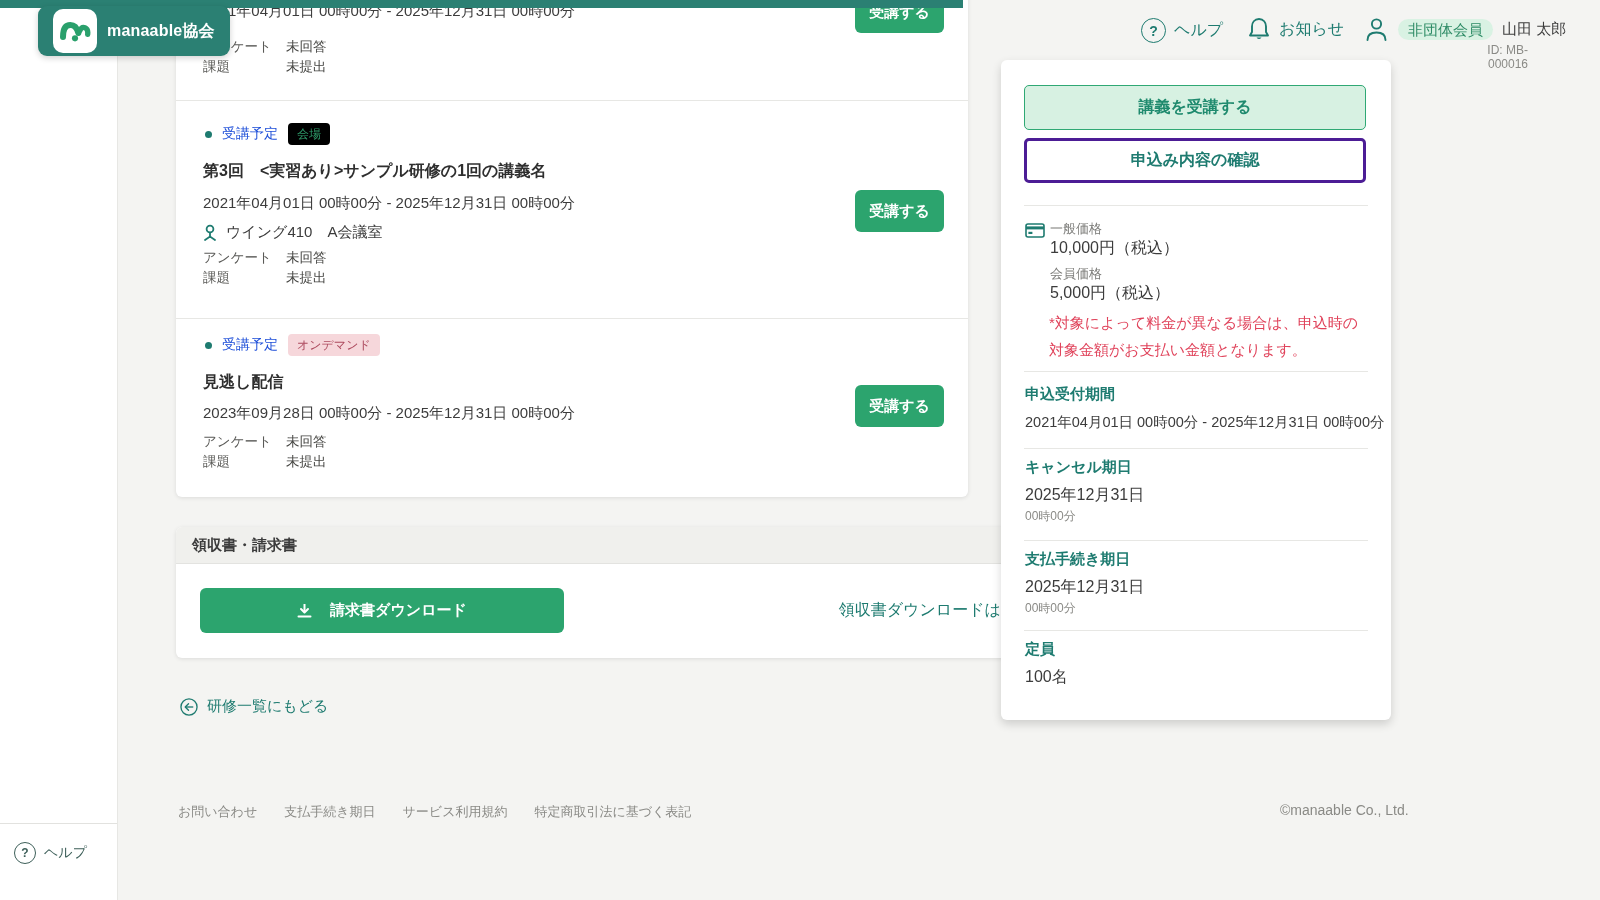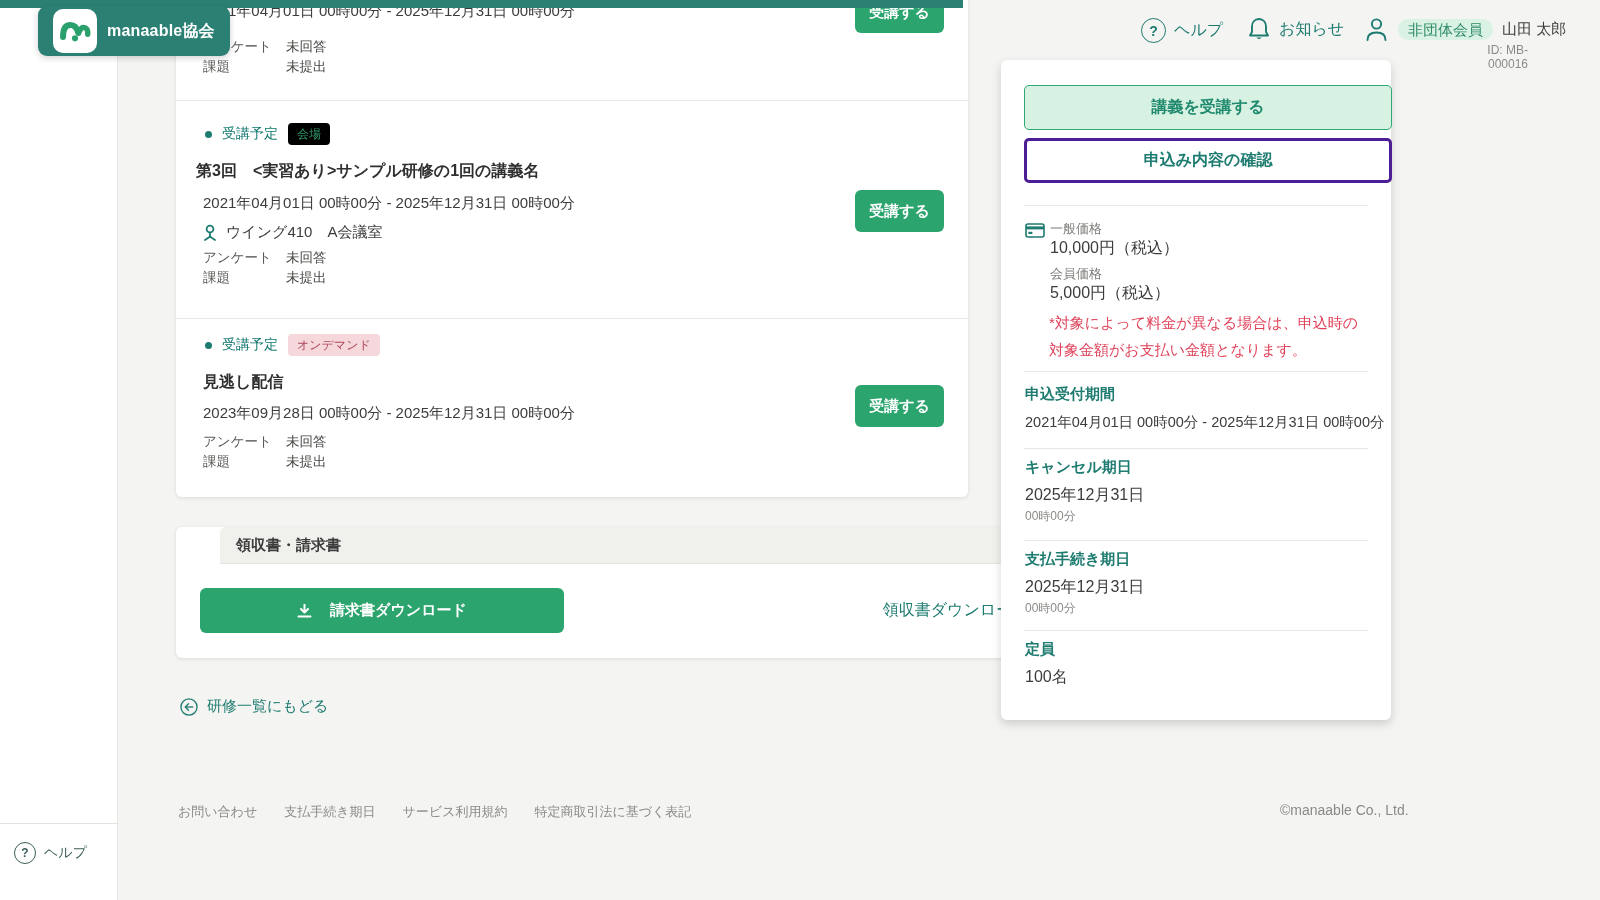--- a/index.html
+++ b/index.html
@@ -24,21 +24,21 @@
   
   .hdr-item{display:flex;align-items:center;gap:8px;color:#1e7b70;font-size:16px;cursor:pointer;}
   .member-pill{background:#d9f2e3;color:#2e8c66;font-size:15px;border-radius:11px;padding:3px 10px;line-height:15px;text-align:right;}
   .user-name{color:#3c3c3c;font-size:15px;}
   .user-id{color:#8a8a86;font-size:12px;}
   
   .card{background:#fff;border-radius:6px;box-shadow:0 1px 4px rgba(0,0,0,.10);}
   .divider-h{position:absolute;left:0;width:792px;height:1px;background:#e7e7e4;}
   .status-row{display:flex;align-items:center;gap:10px;}
   .status-dot{width:7px;height:7px;border-radius:50%;background:#1e7b70;}
-  .status-text{color:#0f766e;font-size:14px;}
+  .status-text{color:#1d4ed8;font-size:14px;}
   .badge{font-size:12px;border-radius:4px;padding:4px 9px;line-height:14px;}
   .badge-green{background:#000000;color:#2e9c6a;}
   .badge-pink{background:#f6d7db;color:#ad4a5e;}
   .sess-title{font-size:16px;font-weight:bold;color:#2f2f2f;}
   .sess-date{font-size:15px;color:#3c3c3c;}
   .loc-row{display:flex;align-items:center;gap:8px;font-size:15px;color:#3c3c3c;}
   .meta-row{display:flex;font-size:13.5px;color:#55555
   2;}
   .meta-label{width:83px;color:#5a5a57;}
   .meta-value{color:#454542;}
@@ -46,21 +46,21 @@
     display:flex;align-items:center;justify-content:center;cursor:pointer;}
   
   .rc-header{background:#f0f0ed;border-bottom:1px solid #e3e3e0;border-radius:6px 6px 0 0;
     display:flex;align-items:center;padding-left:16px;font-weight:bold;font-size:15px;color:#3c3c3c;}
   .rc-link{display:flex;align-items:center;gap:20px;color:#1e7b70;font-size:16px;cursor:pointer;}
   .back-link{display:flex;align-items:center;gap:9px;color:#1e7b70;font-size:15px;cursor:pointer;}
   
   .panel{left:1001px;top:60px;width:390px;height:660px;background:#fff;border-radius:6px;
     box-shadow:0 4px 10px rgba(0,0,0,.16);}
   .panel .divider{position:absolute;left:23px;width:344px;height:1px;background:#e7e7e4;}
-  .p-btn{position:absolute;left:23px;width:368px;height:45px;border-radius:5px;font-weight:bold;font-size:16px;
+  .p-btn{position:absolute;left:23px;width:342px;height:45px;border-radius:5px;font-weight:bold;font-size:16px;
     display:flex;align-items:center;justify-content:center;cursor:pointer;box-sizing:border-box;}
   .p-btn-attend{background:#d7f1e2;border:1px solid #2fa874;color:#1f8a6e;}
   .p-btn-confirm{background:#ffffff;border:3px solid #4c1d95;color:#1e7b70;}
   .p-label{font-size:13px;color:#7b7b78;}
   .p-value{font-size:16px;color:#3c3c3c;}
   .p-note{font-size:15px;color:#e0425a;line-height:27px;width:314px;}
   .p-heading{font-size:15px;font-weight:600;color:#1e7b70;}
   .p-date{font-size:14.5px;color:#3c3c3c;}
   .p-sub{font-size:12px;color:#8a8a86;}
   
@@ -94,21 +94,21 @@
     <span class="meta-value">未提出</span>
   </div>
 
   <div class="divider-h" style="top:160px;"></div>
 
   <div class="abs status-row" style="left:29px;top:183px;">
     <span class="status-dot"></span>
     <span class="status-text">受講予定</span>
     <span class="badge badge-green">会場</span>
   </div>
-  <div class="abs sess-title" style="left:20px;top:221px;">第3回　&lt;実習あり&gt;サンプル研修の1回の講義名</div>
+  <div class="abs sess-title" style="left:27px;top:221px;">第3回　&lt;実習あり&gt;サンプル研修の1回の講義名</div>
   <div class="abs sess-date" style="left:27px;top:254px;">2021年04月01日 00時00分 - 2025年12月31日 00時00分</div>
   <div class="abs loc-row" style="left:26px;top:283px;">
     <span>
       <svg width="16" height="18" viewBox="0 0 16 18">
         <circle cx="8" cy="5" r="3.4" fill="none" stroke="#1e7b70" stroke-width="1.8"></circle>
         <line x1="8" y1="8.6" x2="8" y2="13" stroke="#1e7b70" stroke-width="1.8"></line>
         <path d="M3 16 L8 12.5 L13 16" fill="none" stroke="#1e7b70" stroke-width="1.8" stroke-linecap="round"></path>
       </svg>
     </span>
     <span>ウイング410　A会議室</span>
@@ -140,21 +140,21 @@
   <div class="abs meta-row" style="left:27px;top:493px;">
     <span class="meta-label">アンケート</span>
     <span class="meta-value">未回答</span>
   </div>
   <div class="abs meta-row" style="left:27px;top:513px;">
     <span class="meta-label">課題</span>
     <span class="meta-value">未提出</span>
   </div>
 </div>
 
-<div class="abs card" style="left:176px;top:527px;width:936px;height:131px;padding-left:44px;">
+<div class="abs card" style="left:176px;top:527px;width:936px;height:131px;">
   <div class="rc-header" style="height:36px;">
     <span>領収書・請求書</span>
   </div>
   <button class="btn-green" style="position:absolute;left:24px;top:61px;width:364px;height:45px;gap:18px;">
     <span>
       <svg width="15" height="15" viewBox="0 0 15 15">
         <line x1="7.5" y1="1" x2="7.5" y2="8.5" stroke="#fff" stroke-width="2"></line>
         <path d="M4 6 L7.5 9.5 L11 6" fill="none" stroke="#fff" stroke-width="2" stroke-linecap="round" stroke-linejoin="round"></path>
         <line x1="1.5" y1="13.5" x2="13.5" y2="13.5" stroke="#fff" stroke-width="2" stroke-linecap="round"></line>
       </svg>

